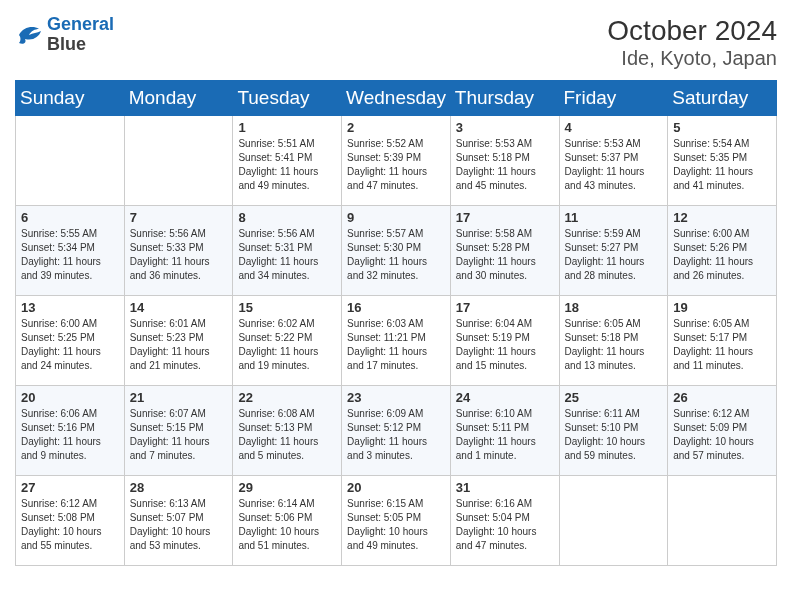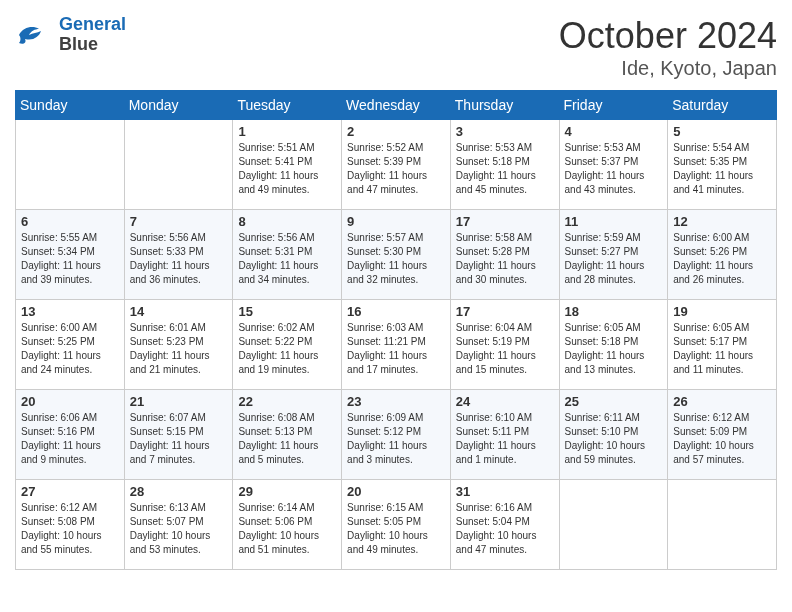--- a/index.html
+++ b/index.html
@@ -12,60 +12,60 @@
     }
     .header {
       display: flex;
       justify-content: space-between;
       align-items: flex-start;
       margin-bottom: 10px;
     }
     .logo {
       display: flex;
       align-items: center;
-      gap: 16px;
+      gap: 4px;
     }
     .logo-text {
       font-size: 18px;
       font-weight: bold;
       color: #333;
       line-height: 1.1;
     }
     .logo-text span {
       color: #1a6bb5;
     }
     .logo-bird {
       width: 28px;
       height: 24px;
     }
     .title-area {
       text-align: right;
     }
     .month-title {
-      font-size: 36px;
+      font-size: 28px;
       font-weight: normal;
       color: #333;
     }
     .subtitle {
       font-size: 20px;
       color: #555;
     }
     table {
       width: 100%;
       border-collapse: collapse;
       table-layout: fixed;
     }
     thead tr {
       background-color: #1a6bb5;
       color: white;
     }
     thead th {
       padding: 6px 4px;
       text-align: left;
-      font-size: 14px;
+      font-size: 19px;
       font-weight: normal;
       border: 1px solid #1a6bb5;
     }
     tbody tr {
       vertical-align: top;
     }
     tbody td {
       border: 1px solid #ccc;
       padding: 4px 5px;
       font-size: 10.5px;

